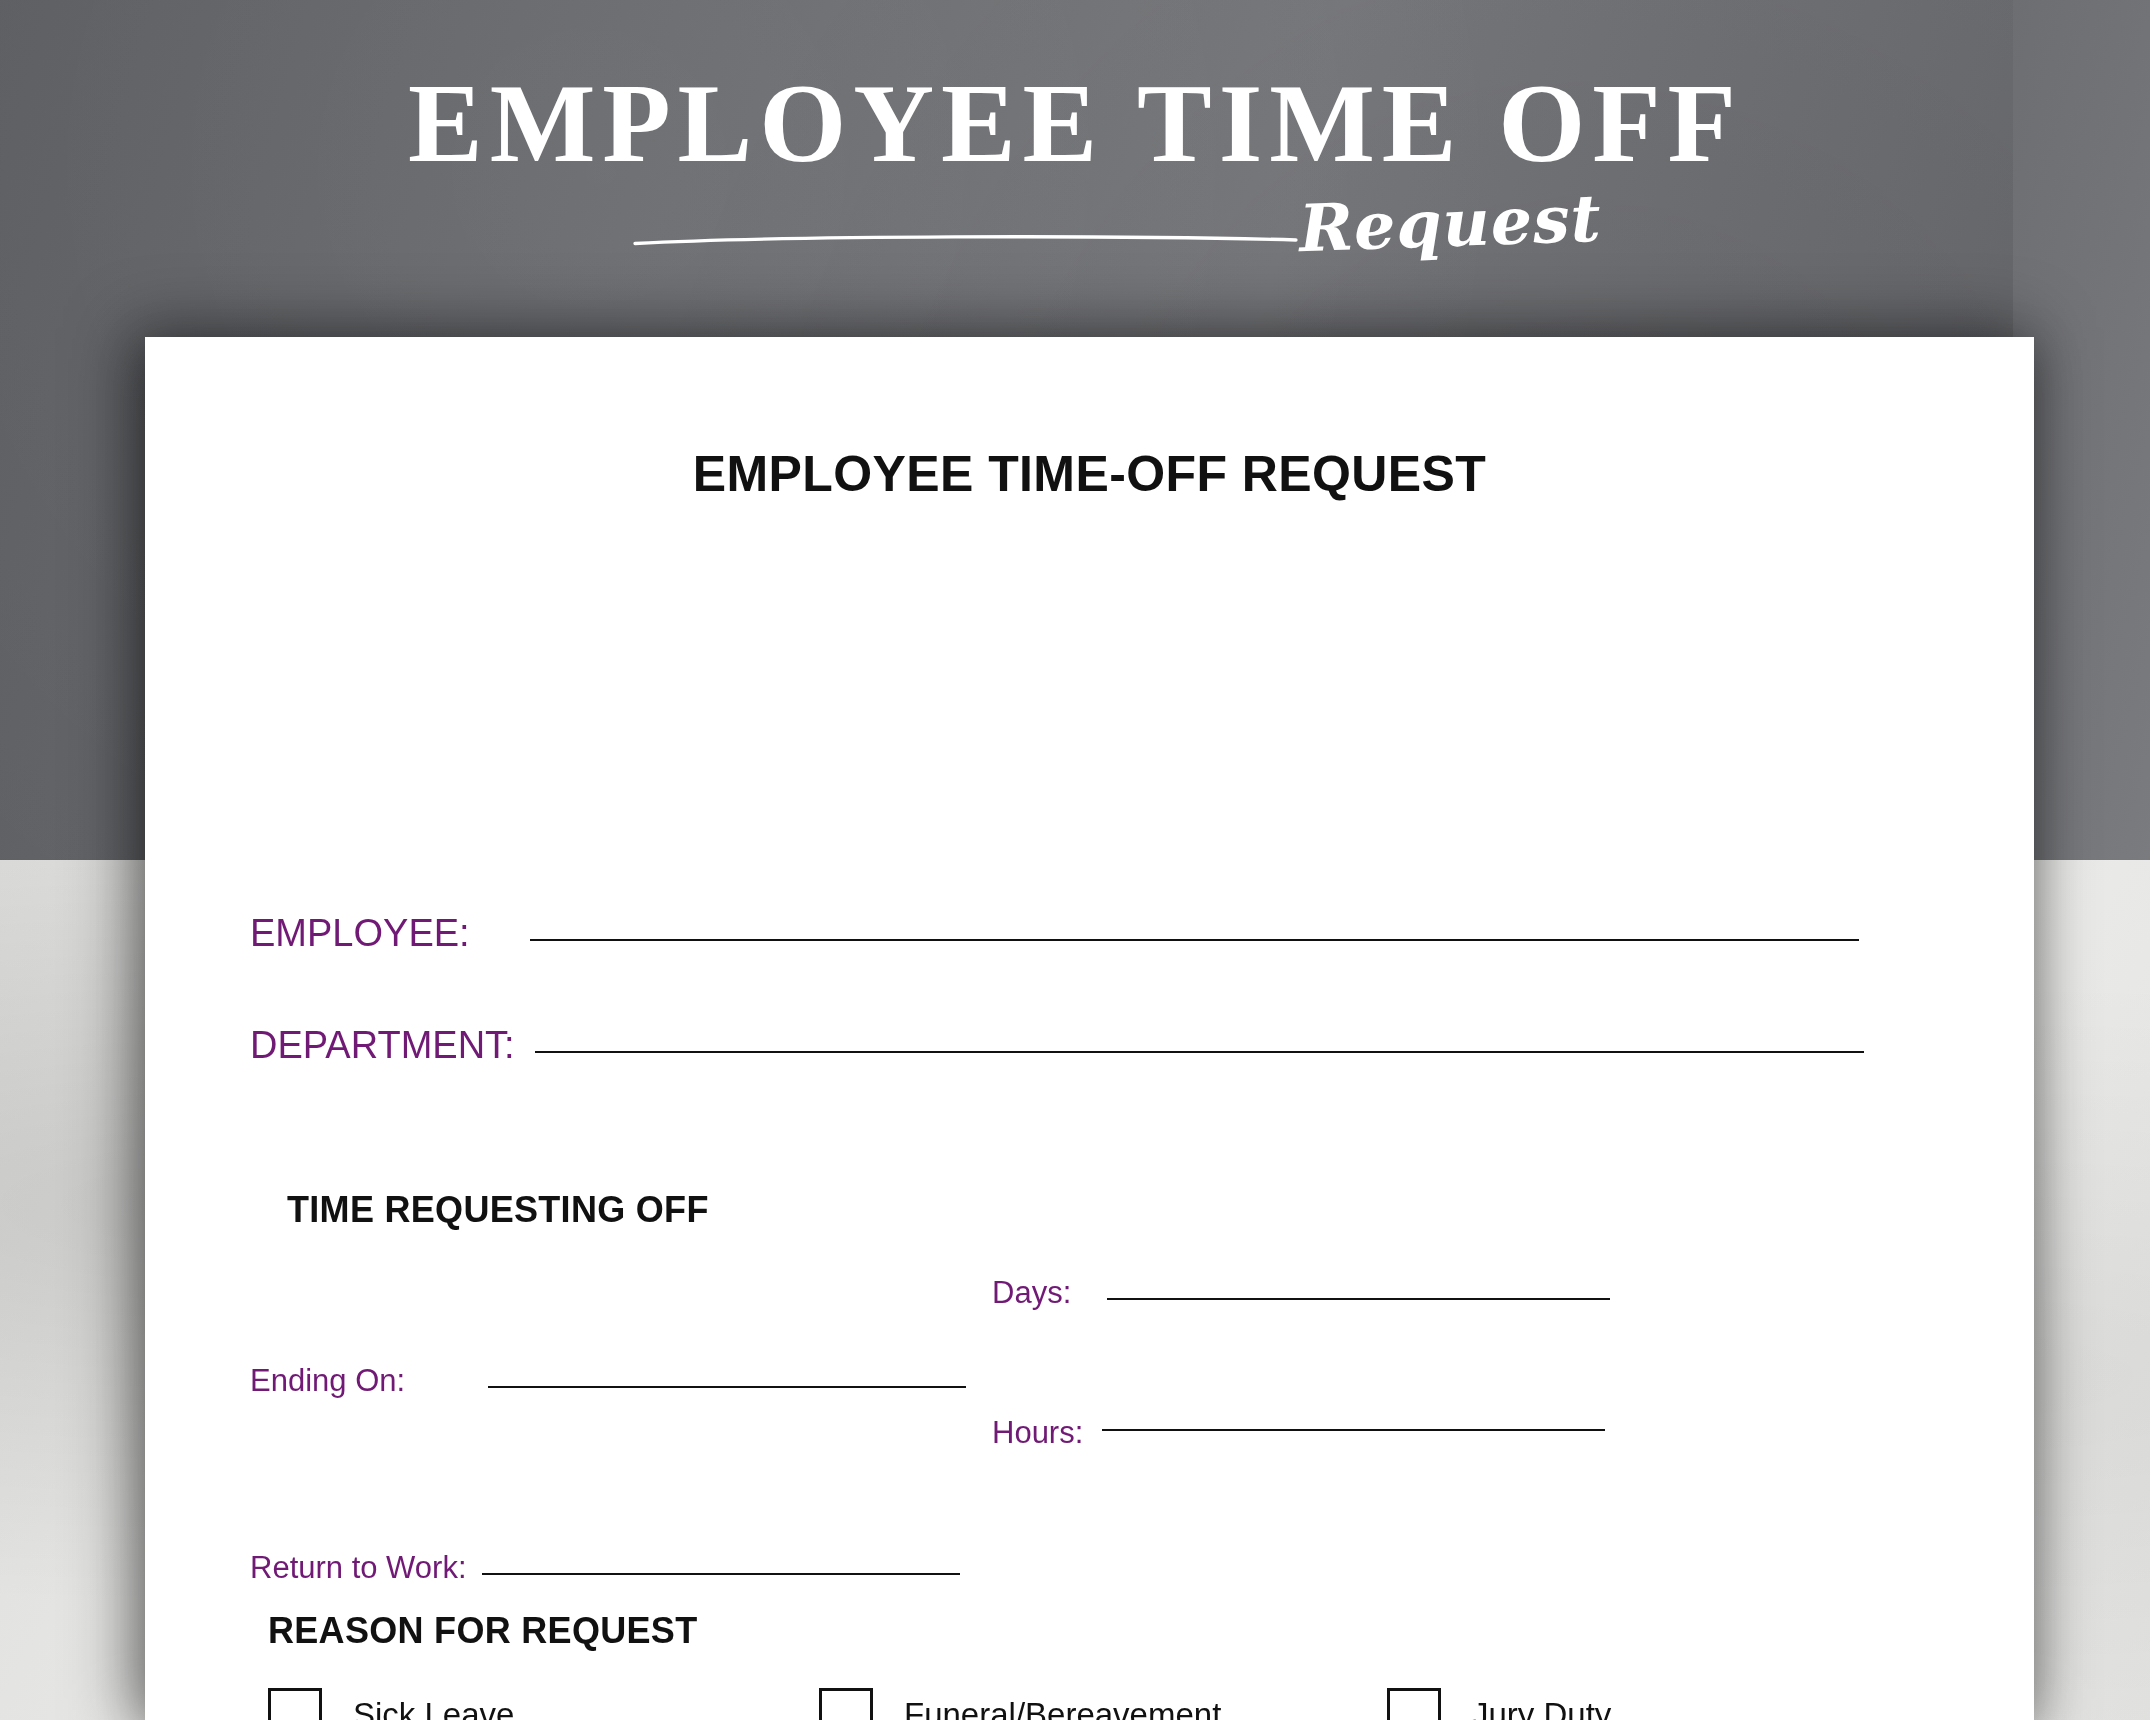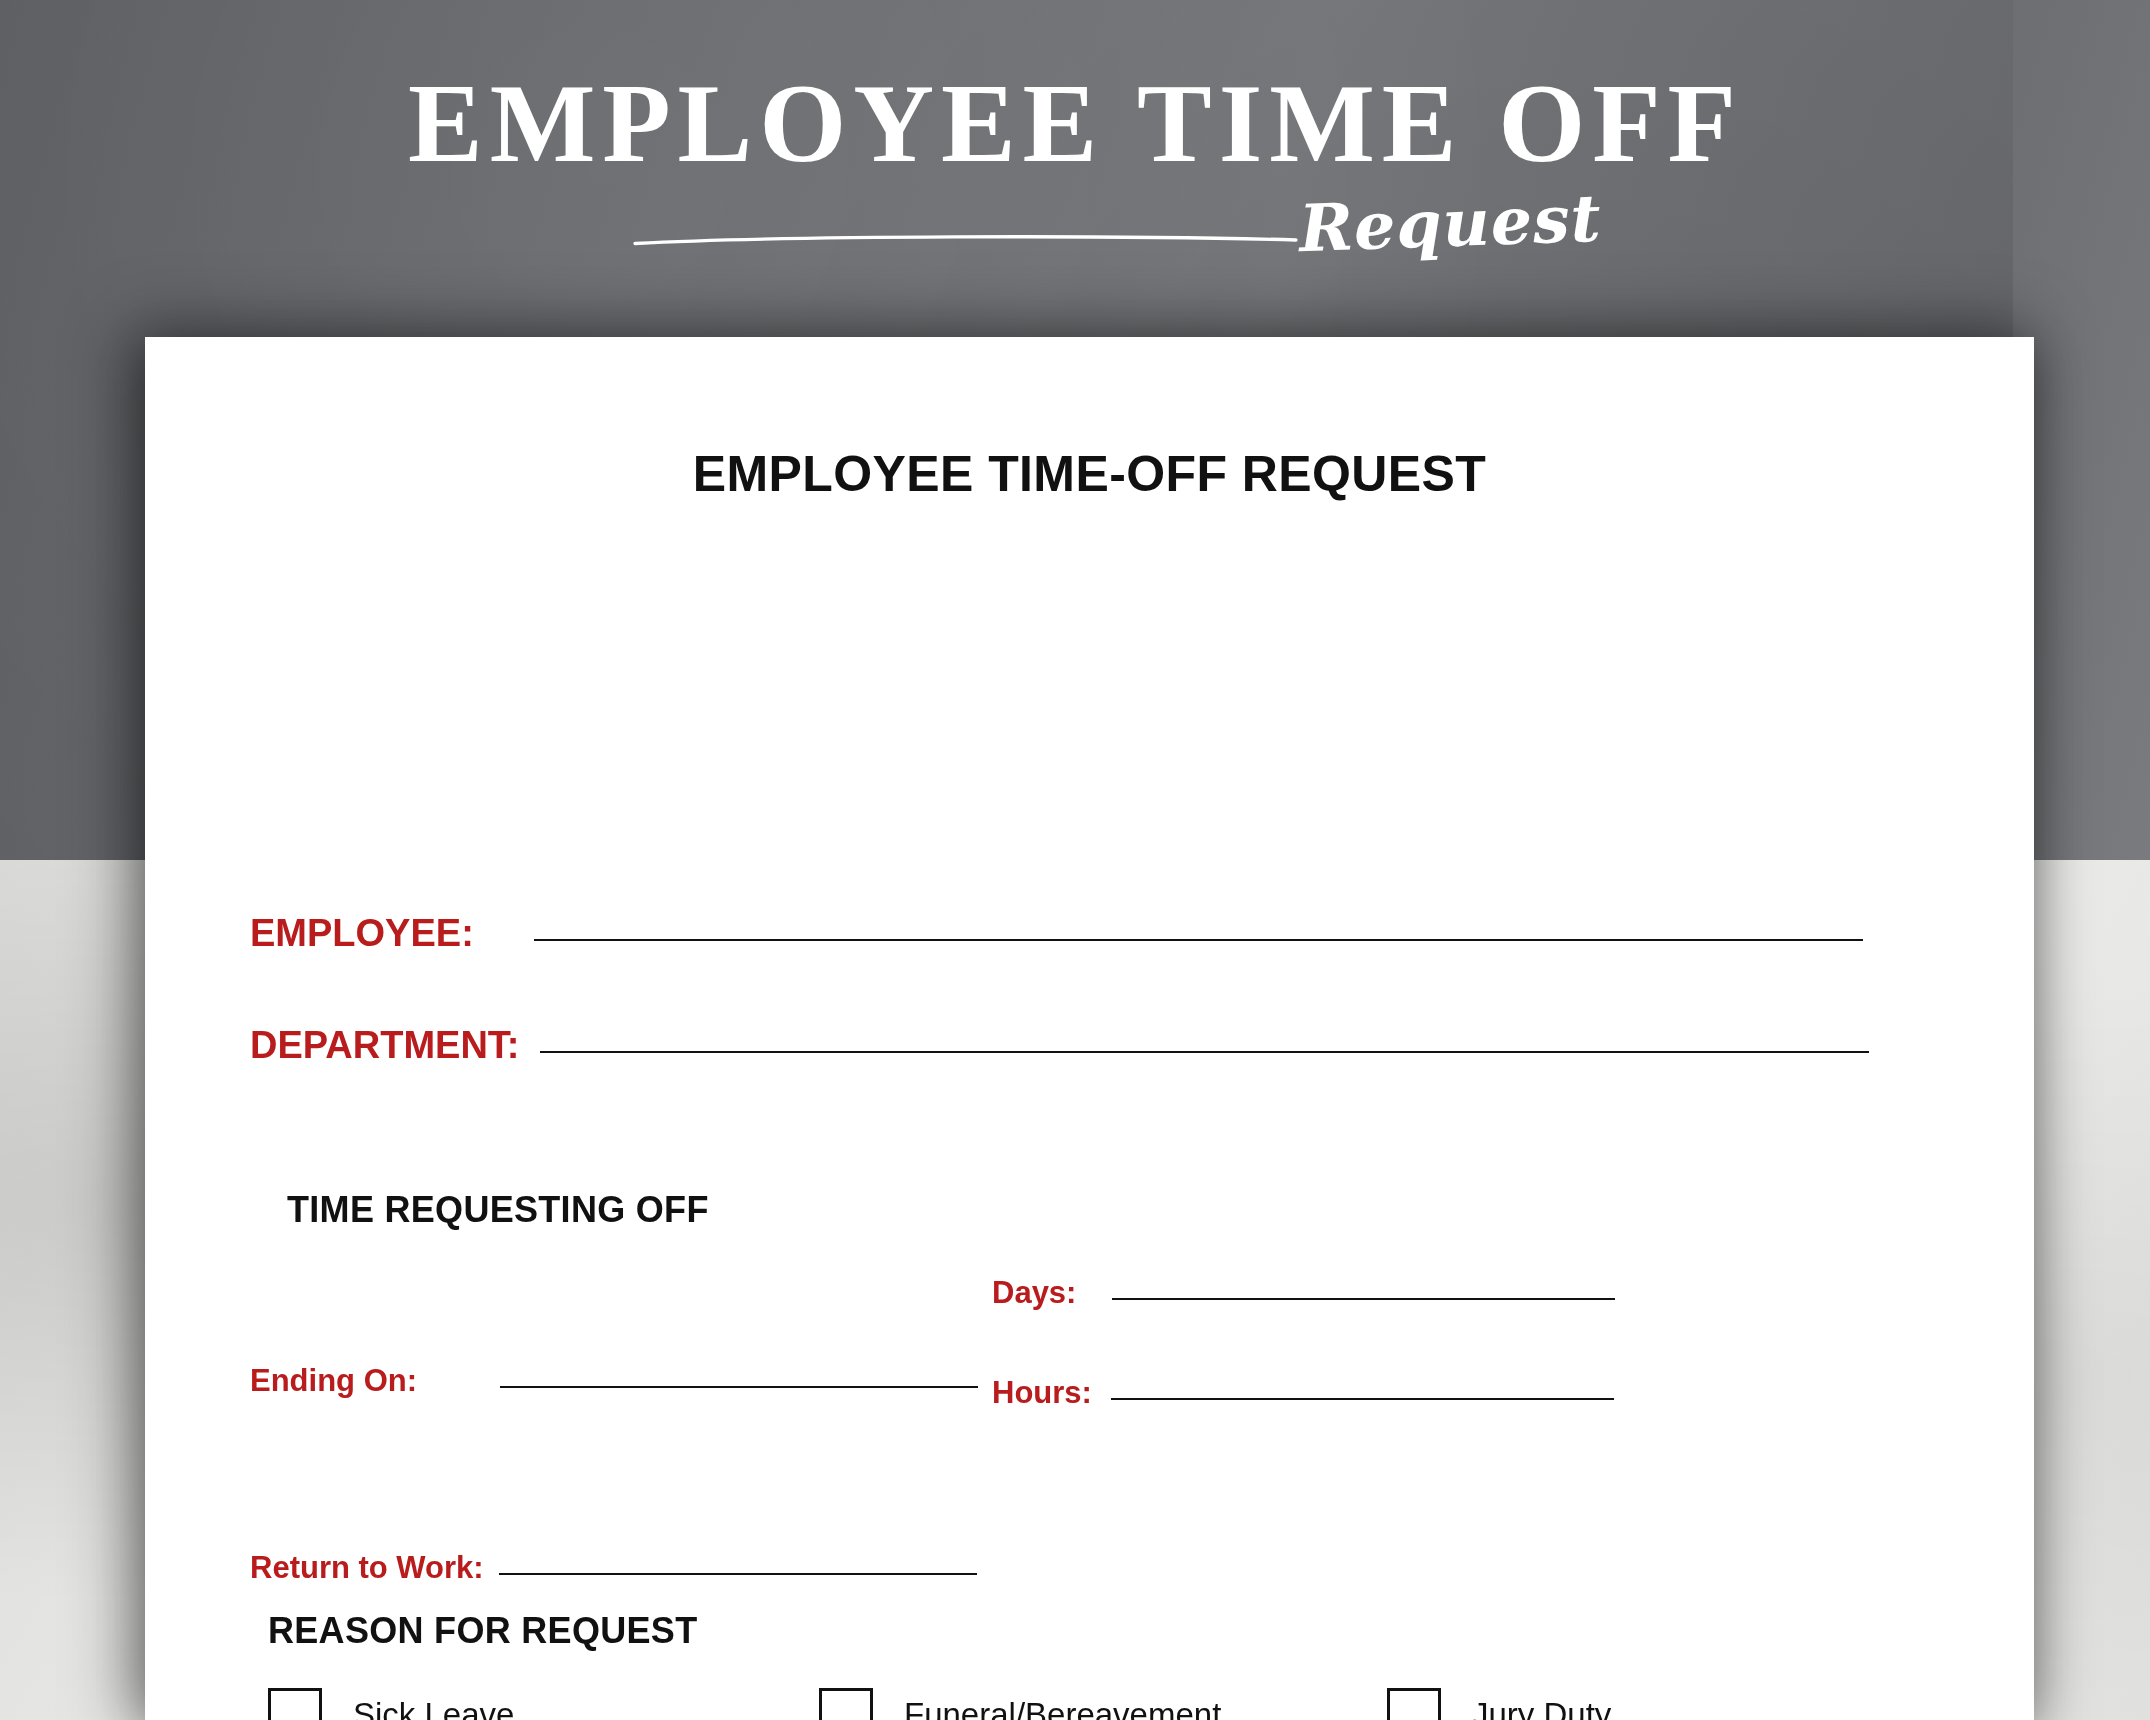--- a/index.html
+++ b/index.html
@@ -143,22 +143,22 @@
     margin-top: 12px;
   }
 
   
   .field-row {
     position: absolute;
     display: flex;
     align-items: baseline;
   }
   .field-label {
-    font-weight: 700;
-    color: #b91c1c;
+    font-weight: 400;
+    color: #701a75;
     white-space: nowrap;
   }
   .rule {
     border-bottom: 2.6px solid #111;
     height: 0.9px;
   }
 
   #row-employee   { left: 105px; top: 575px; }
   #row-department { left: 105px; top: 687px; }
   .big-label { font-size: 38px; }
@@ -175,21 +175,21 @@
   }
   #heading-time { left: 105px; top: 852px; margin-left: 37px; }
   #heading-reason { left: 123px; top: 1273px; }
 
   .sub-label { font-size: 31px; }
 
   #row-begin { left: 105px; top: 938px; }
   #row-end   { left: 105px; top: 1026px; }
   #row-return{ left: 105px; top: 1176px; margin-top: 37px; }
   #row-days  { left: 847px; top: 938px; }
-  #row-hours { left: 847px; top: 1038px; }
+  #row-hours { left: 847px; top: 1078px; align-items: center; }
 
   #row-begin  .rule { width: 478px; margin-left: 31px; position: relative; top: -3.4px; }
   #row-end    .rule { width: 478px; margin-left: 83px; position: relative; top: -3.4px; }
   #row-return .rule { width: 478px; margin-left: 15.5px; position: relative; top: -3.4px; }
   #row-days   .rule { width: 503px; margin-left: 36px; position: relative; top: -3.4px; }
   #row-hours  .rule { width: 503px; margin-left: 19px; position: relative; top: -3.4px; }
 
   
   .checkbox-grid {
     position: absolute;

